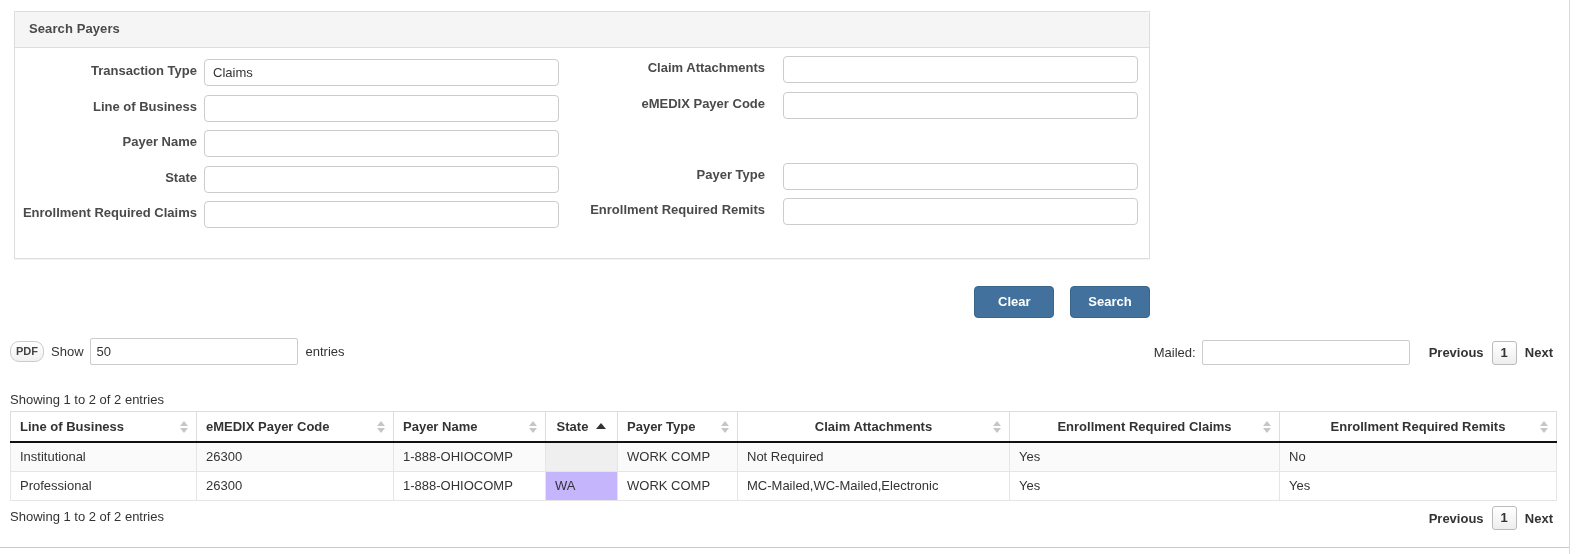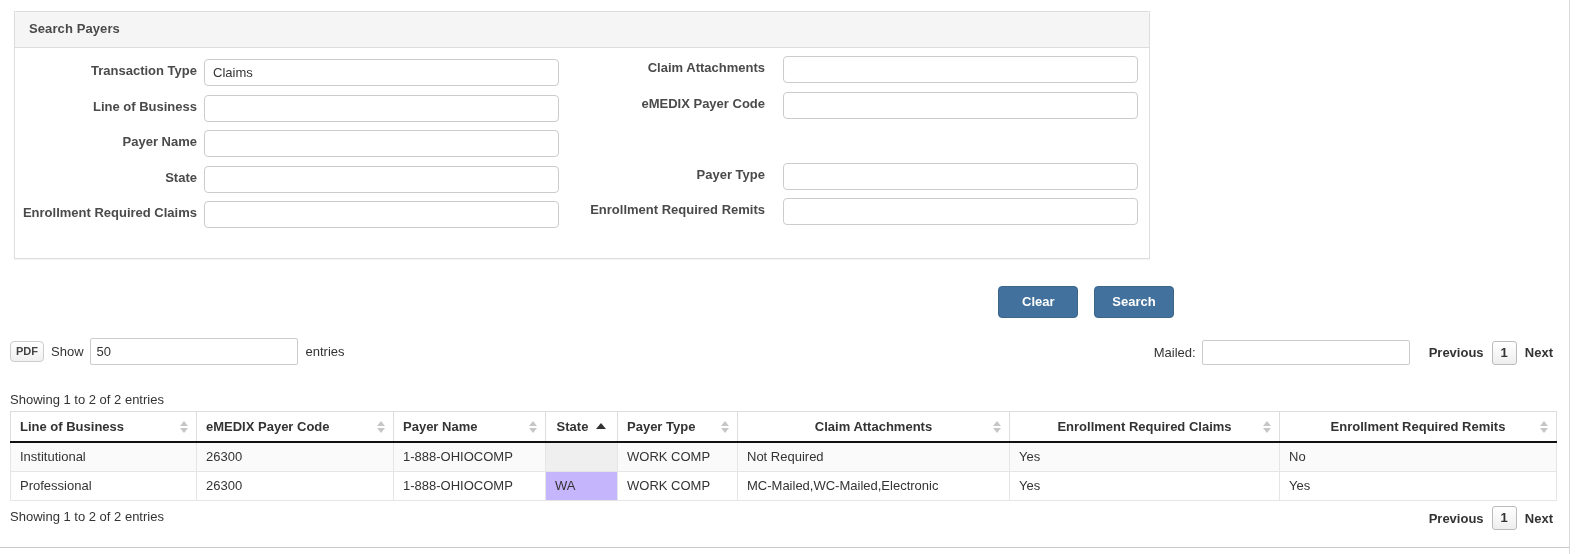--- a/index.html
+++ b/index.html
@@ -94,21 +94,20 @@
   
   .lbl-r { left: 560px; width: 190px; text-align: right; }
   .inp-r { left: 768px; width: 355px; }
 
   
   .btn-row {
     position: absolute;
     left: 0; top: 286px;
     width: 1150px;
     text-align: right;
-    margin-left: 24px;
   }
   .btn {
     display: inline-block;
     background: #41719c;
     color: #ffffff;
     border: 1px solid #3a668c;
     border-radius: 4px;
     font-family: "Liberation Sans", sans-serif;
     font-size: 13px;
     font-weight: bold;
@@ -129,21 +128,21 @@
   }
   .dt-length {
     position: absolute;
     left: 0; top: 0;
     display: flex;
     align-items: center;
   }
   .pdf-btn {
     display: inline-block;
     border: 1px solid #cccccc;
-    border-radius: 4px;
+    border-radius: 9px;
     background: linear-gradient(#ffffff, #f1f1f1);
     color: #444444;
     font-size: 11px;
     font-weight: bold;
     padding: 3px 5px 4px 5px;
     line-height: 12px;
     cursor: pointer;
   }
   .dt-length-label {
     font-size: 13px;

